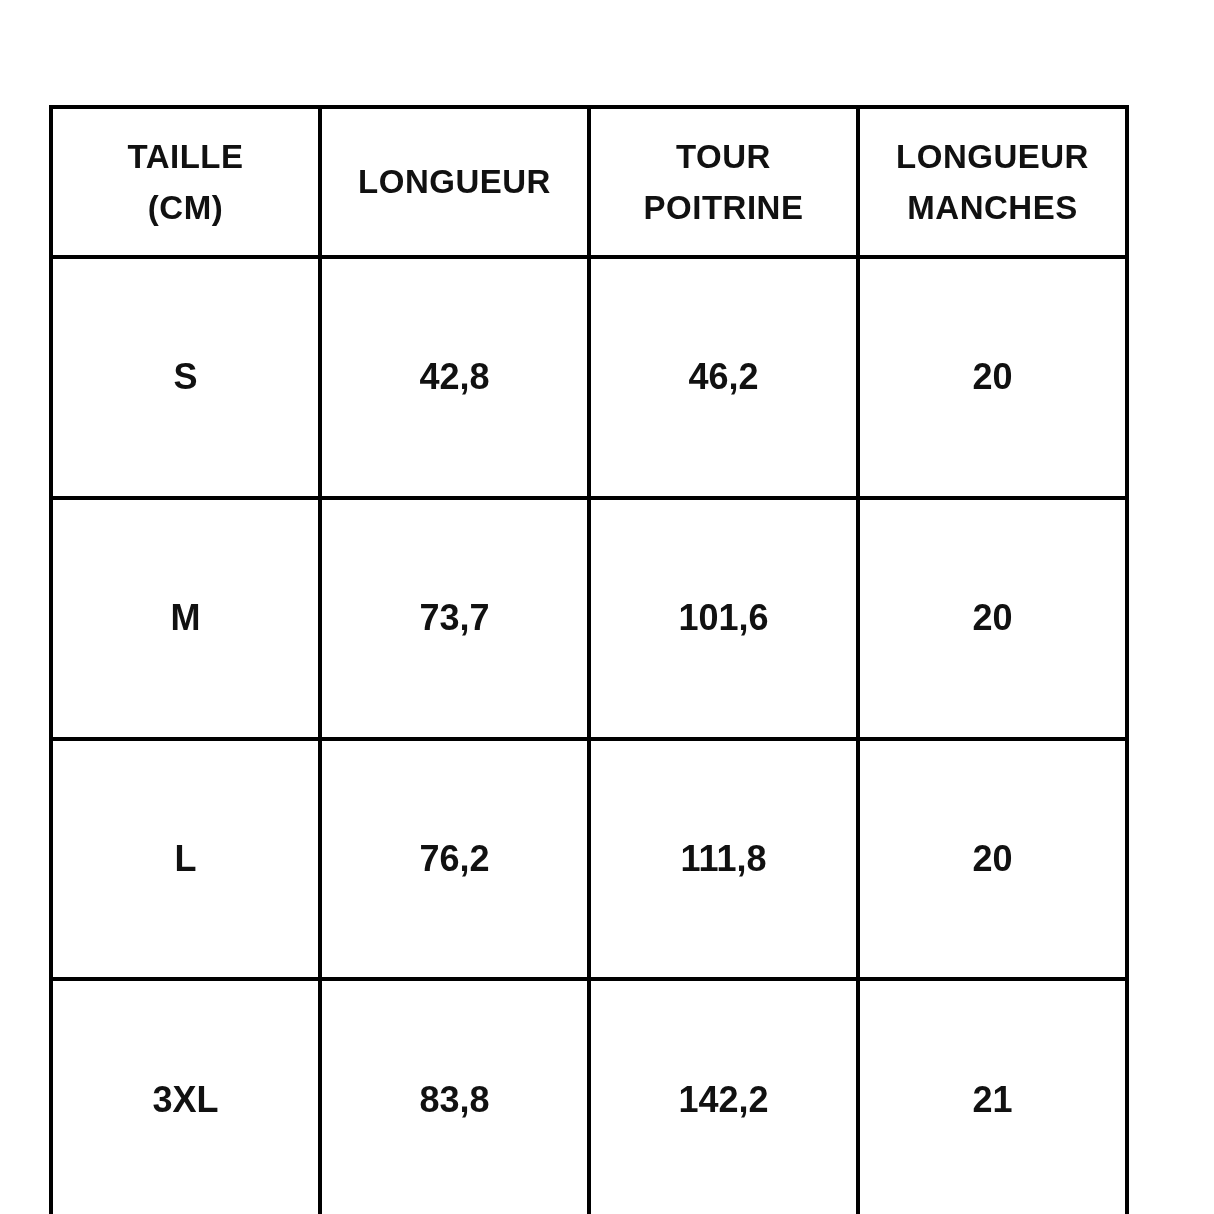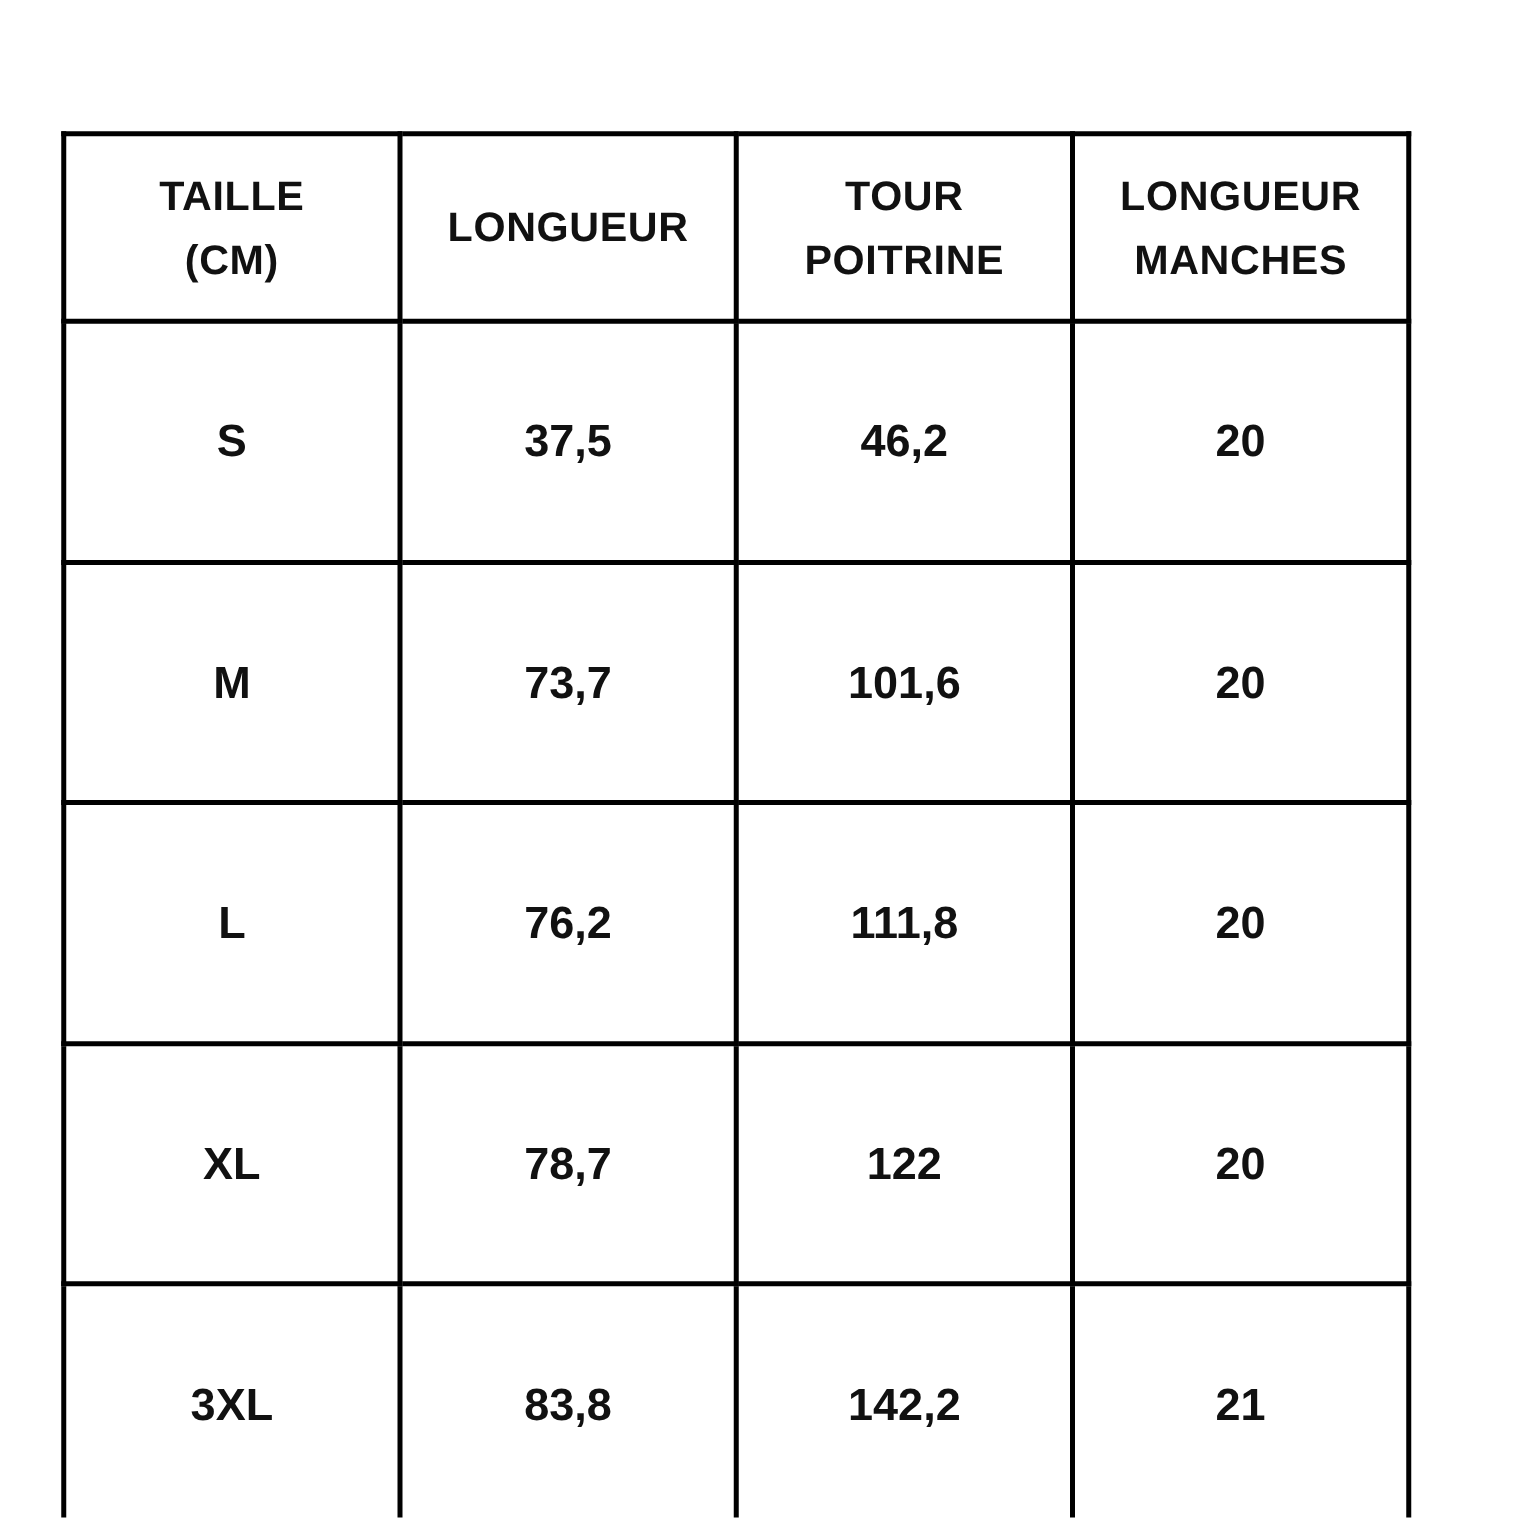--- a/index.html
+++ b/index.html
@@ -75,42 +75,36 @@
       </th>
       <th>
         <span class="hl">LONGUEUR</span>
         <span class="hl">MANCHES</span>
       </th>
     </tr>
   </thead>
   <tbody>
     <tr>
       <td>S</td>
-      <td>37,5</td>
+      <td>42,8</td>
       <td>46,2</td>
       <td>20</td>
     </tr>
     <tr>
       <td>M</td>
       <td>73,7</td>
       <td>101,6</td>
       <td>20</td>
     </tr>
     <tr>
       <td>L</td>
       <td>76,2</td>
       <td>111,8</td>
       <td>20</td>
     </tr>
     <tr>
-      <td>XL</td>
-      <td>78,7</td>
-      <td>122</td>
-      <td>20</td>
-    </tr>
-    <tr>
       <td>3XL</td>
       <td>83,8</td>
       <td>142,2</td>
       <td>21</td>
     </tr>
   </tbody>
 </table>
 
 </body></html>

